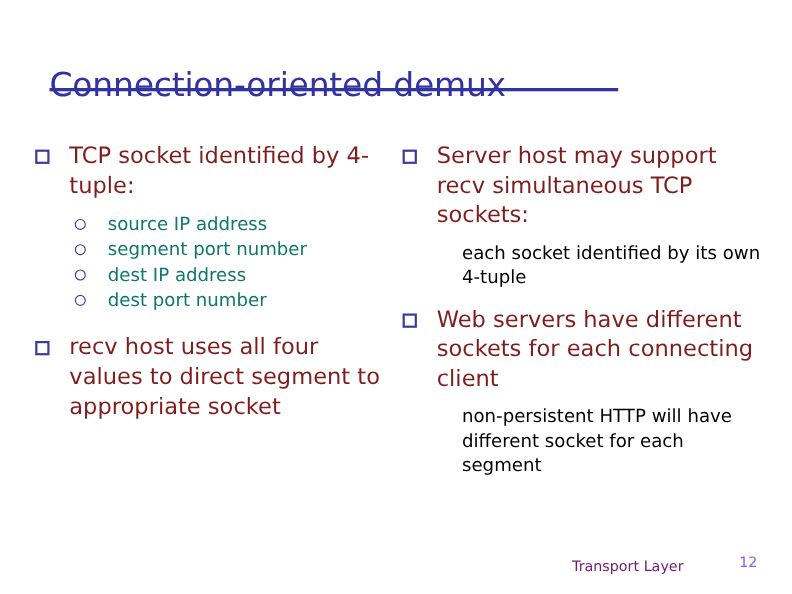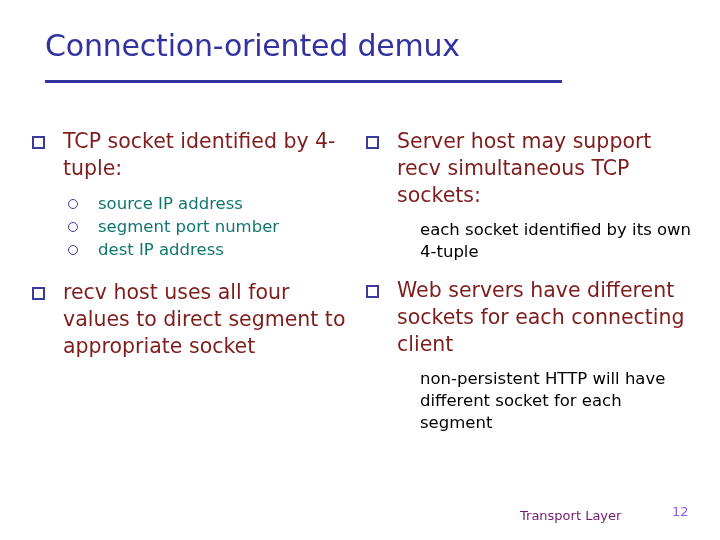--- a/index.html
+++ b/index.html
@@ -19,21 +19,21 @@
     inset: 0;
     width: 720px;
     height: 540px;
     background: #ffffff;
   }
 
   
   .title {
     position: absolute;
     left: 45px;
-    top: 28px;
+    top: 60px;
     width: 630px;
     font-family: "DejaVu Sans", sans-serif;
     font-size: 30px;
     font-weight: 400;
     color: #3232a0;
     letter-spacing: -0.2px;
     white-space: nowrap;
   }
   .title-underline {
     position: absolute;
@@ -153,20 +153,24 @@
       <span>source IP address</span>
     </div>
     <div class="l2">
       <span class="ci"></span>
       <span>segment port number</span>
     </div>
     <div class="l2">
       <span class="ci"></span>
       <span>dest IP address</span>
     </div>
+    <div class="l2">
+      <span class="ci"></span>
+      <span>dest port number</span>
+    </div>
 
     <div class="gap-lg"></div>
 
     <div class="l1">
       <span class="sq"></span>
       <span>recv host uses all four values to direct segment to appropriate socket</span>
     </div>
 
   </div>
 

